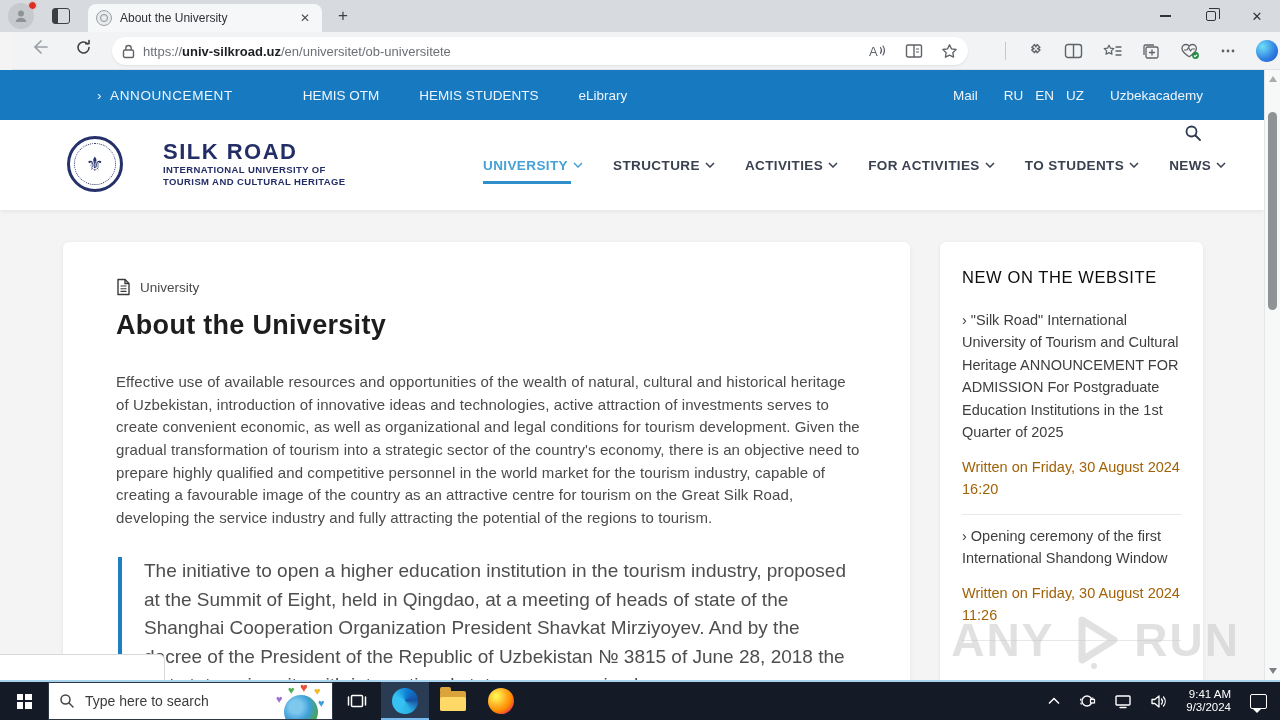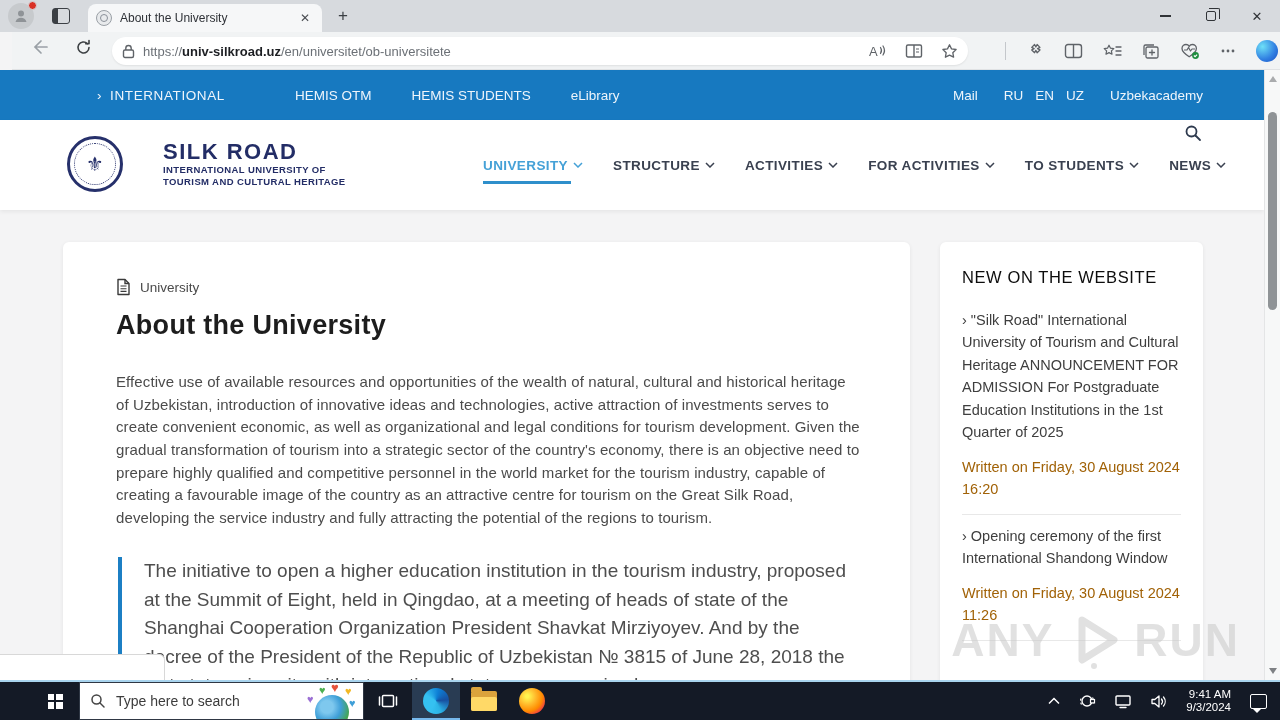--- a/index.html
+++ b/index.html
@@ -80,21 +80,21 @@
   .sb-up { position:absolute; left:4px; top:6px; width:0; height:0; border-left:4px solid transparent; border-right:4px solid transparent; border-bottom:6px solid #a9abad; }
   .sb-down { position:absolute; left:4px; bottom:8px; width:0; height:0; border-left:4px solid transparent; border-right:4px solid transparent; border-top:6px solid #7e8184; }
 
   
   .watermark { position:absolute; right:40px; bottom:10px; display:flex; align-items:center; gap:8px; opacity:.55; z-index:40; pointer-events:none; }
   .wm-text { font-size:46px; font-weight:700; color:#c9c9c9; letter-spacing:2px; }
   .status-tooltip { position:absolute; left:0; bottom:2px; width:165px; height:26px; background:#fff; border:1px solid #d8d8d8; border-left:none; border-bottom:none; border-radius:0 6px 0 0; }
   .bottom-glow { position:absolute; left:0; bottom:0; width:1280px; height:2px; background:#a9d4ee; }
 
   
-  .taskbar { position:absolute; bottom:0; left:0; width:1280px; height:38px; background:#141a26; display:flex; align-items:stretch; color:#fff;padding-left:31px; }
+  .taskbar { position:absolute; bottom:0; left:0; width:1280px; height:38px; background:#141a26; display:flex; align-items:stretch; color:#fff; }
   .tb-btn { width:48px; display:flex; align-items:center; justify-content:center; flex:none; }
   .win-logo { width:15px; height:15px; display:grid; grid-template-columns:1fr 1fr; grid-template-rows:1fr 1fr; gap:1.5px; }
   .win-logo span { background:#fff; }
   .tb-search { width:285px; background:#ffffff; display:flex; align-items:center; padding:0 10px; position:relative; flex:none; border:1px solid #2f3744; }
   .tb-search input { border:none; outline:none; font-size:14px; color:#111; background:transparent; width:170px; margin-left:10px; font-family:inherit; }
   .tb-search input::placeholder { color:#3c3c3c; opacity:1; }
   .doodle { position:absolute; right:2px; bottom:0; width:56px; height:36px; overflow:hidden; }
   .doodle .globe { position:absolute; right:12px; bottom:-10px; width:34px; height:34px; border-radius:50%; background:radial-gradient(circle at 35% 35%, #7ec8ee 20%, #3f9fd8 45%, #44a547 75%, #2c7f34); }
   .doodle .h { position:absolute; font-size:11px; }
   .app-btn { width:48px; display:flex; align-items:center; justify-content:center; flex:none; }
@@ -207,21 +207,21 @@
       <span class="copilot"></span>
     </div>
   </div>
 
   <div class="webpage">
 
     <div class="site-topbar">
       <div class="topbar-left">
         <span class="topbar-chevlink">
           <span>›</span>
-          <span>INTERNATIONAL</span>
+          <span>ANNOUNCEMENT</span>
         </span>
         <span class="gap-big">HEMIS OTM</span>
         <span>HEMIS STUDENTS</span>
         <span>eLibrary</span>
       </div>
       <div class="topbar-right">
         <span>Mail</span>
         <span class="lang-group">
           <span>RU</span>
           <span>EN</span>

